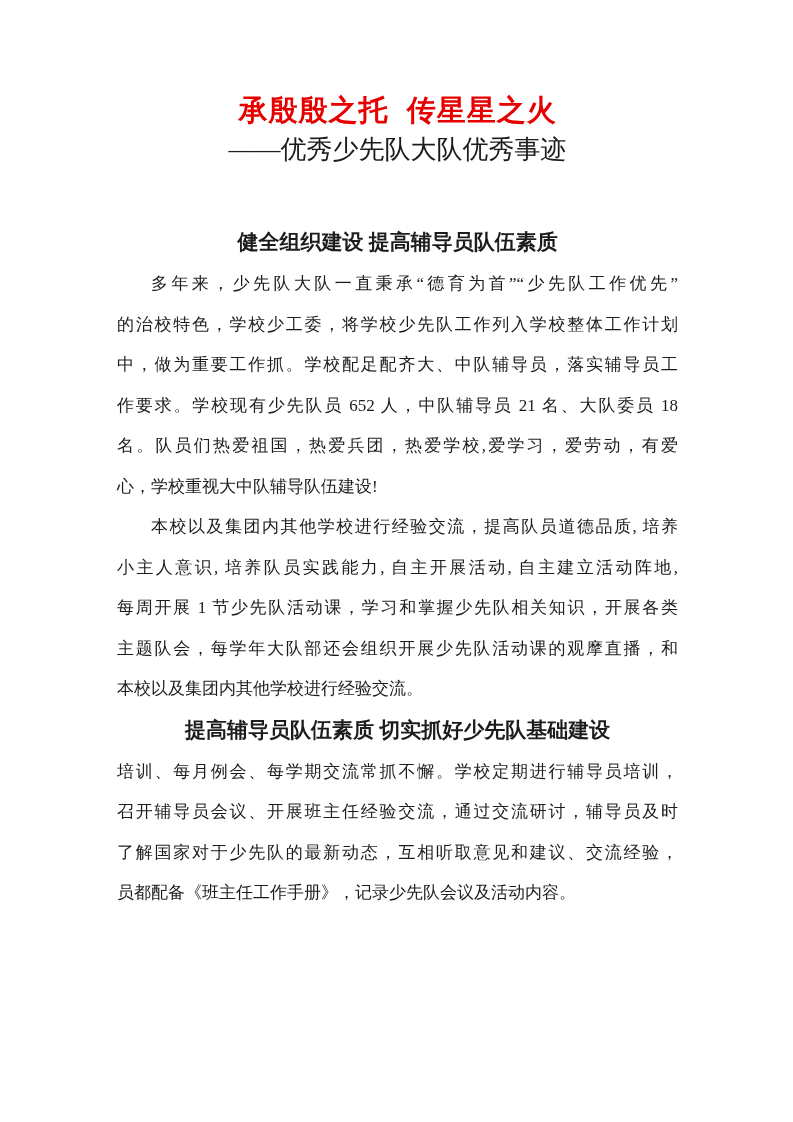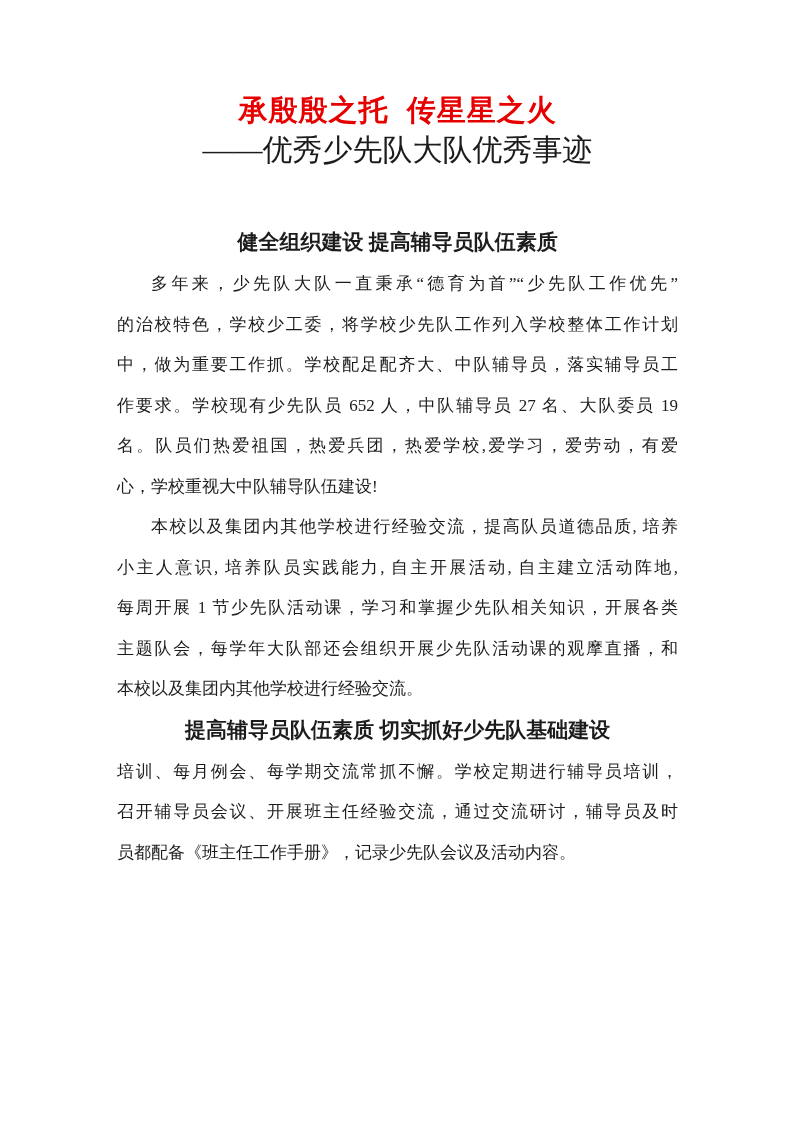--- a/index.html
+++ b/index.html
@@ -21,21 +21,21 @@
     padding-top: 88px;
     font-size: 29px;
     line-height: 44px;
     font-weight: bold;
     text-align: center;
     word-spacing: 10px;
     letter-spacing: 1px;
   }
   .subtitle {
     margin: 0;
-    font-size: 30px;
+    font-size: 26px;
     line-height: 36px;
     font-weight: normal;
     text-align: center;
   }
   .section-heading {
     margin: 58px 0 6px 0;
     font-size: 21px;
     line-height: 32px;
     font-weight: bold;
     text-align: center;
@@ -61,35 +61,36 @@
   <div class="content">
     <h1 class="title" style="color: rgb(230, 0, 0);">承殷殷之托 传星星之火</h1>
     <h2 class="subtitle">——优秀少先队大队优秀事迹</h2>
     <div>
         <section class="section">
           <h3 class="section-heading">健全组织建设 提高辅导员队伍素质</h3>
           <div class="paragraph">
             <div class="line first">多年来，少先队大队一直秉承“德育为首”“少先队工作优先”</div>
             <div class="line">的治校特色，学校少工委，将学校少先队工作列入学校整体工作计划</div>
             <div class="line">中，做为重要工作抓。学校配足配齐大、中队辅导员，落实辅导员工</div>
-            <div class="line">作要求。学校现有少先队员 652 人，中队辅导员 27 名、大队委员 19</div>
+            <div class="line">作要求。学校现有少先队员 652 人，中队辅导员 21 名、大队委员 18</div>
             <div class="line">名。队员们热爱祖国，热爱兵团，热爱学校,爱学习，爱劳动，有爱</div>
             <div class="line last">心，学校重视大中队辅导队伍建设!</div>
           </div>
           <div class="paragraph">
             <div class="line first">本校以及集团内其他学校进行经验交流，提高队员道德品质, 培养</div>
             <div class="line">小主人意识, 培养队员实践能力, 自主开展活动, 自主建立活动阵地,</div>
             <div class="line">每周开展 1 节少先队活动课，学习和掌握少先队相关知识，开展各类</div>
             <div class="line">主题队会，每学年大队部还会组织开展少先队活动课的观摩直播，和</div>
             <div class="line last">本校以及集团内其他学校进行经验交流。</div>
           </div>
         </section>
         <section class="section">
           <h3 class="section-heading">提高辅导员队伍素质 切实抓好少先队基础建设</h3>
           <div class="paragraph">
             <div class="line">培训、每月例会、每学期交流常抓不懈。学校定期进行辅导员培训，</div>
             <div class="line">召开辅导员会议、开展班主任经验交流，通过交流研讨，辅导员及时</div>
+            <div class="line">了解国家对于少先队的最新动态，互相听取意见和建议、交流经验，</div>
             <div class="line last">员都配备《班主任工作手册》，记录少先队会议及活动内容。</div>
           </div>
         </section>
       </div>
   </div>
 </div>
 
 </body></html>

